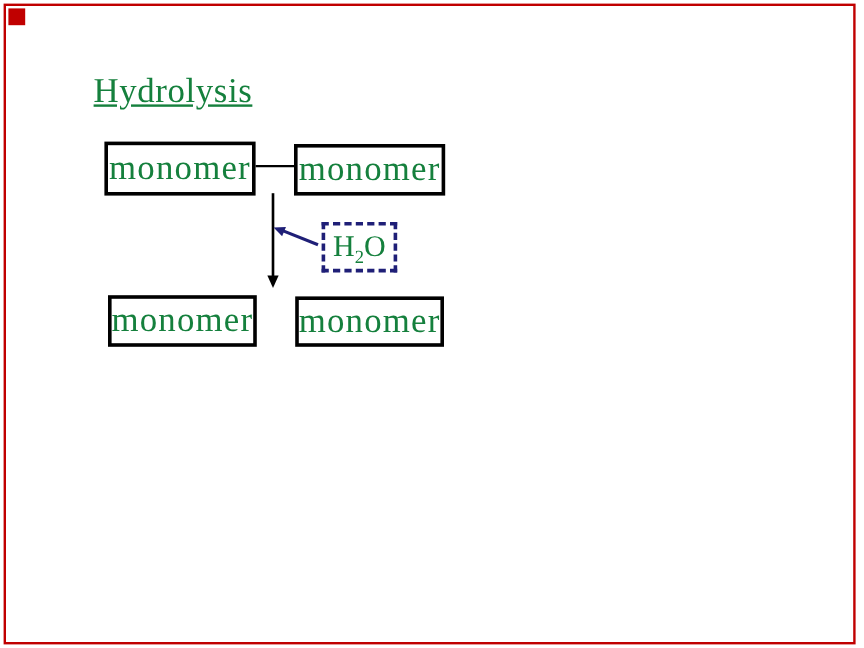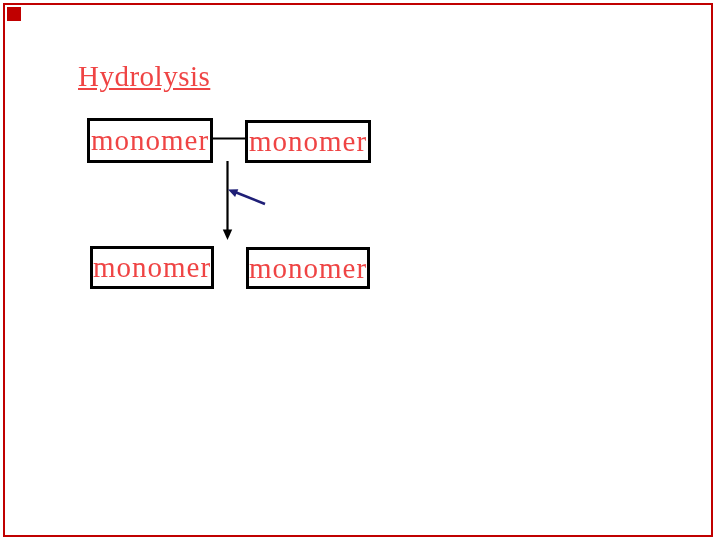--- a/index.html
+++ b/index.html
@@ -7,21 +7,21 @@
     padding: 0;
     background: #ffffff;
   }
   .slide {
     position: relative;
     width: 716px;
     height: 540px;
     background: #ffffff;
     overflow: hidden;
     font-family: "Liberation Serif", "DejaVu Serif", serif;
-    color: #ef4444;
+    color: #15803d;
   }
   .frame {
     position: absolute;
     left: 3px; top: 3px; right: 3px; bottom: 3px;
     border: 2px solid #c00000;
     pointer-events: none;
   }
   .corner-square {
     position: absolute;
     left: 7px; top: 7px;
@@ -97,20 +97,23 @@
   <div class="mono-box box-tr">
     <span>monomer</span>
   </div>
   <div class="mono-box box-bl">
     <span>monomer</span>
   </div>
   <div class="mono-box box-br">
     <span>monomer</span>
   </div>
 
+  <div class="water-box">
+    <span><span>H</span><sub>2</sub><span>O</span></span>
+  </div>
 
   <svg class="connectors" viewBox="0 0 720 540" xmlns="http://www.w3.org/2000/svg">
 
     <line x1="213" y1="138.5" x2="246" y2="138.5" stroke="#000000" stroke-width="1.8"></line>
 
     <line x1="227.5" y1="161" x2="227.5" y2="231" stroke="#000000" stroke-width="2.2"></line>
     <polygon points="227.5,240 222.8,229.5 232.2,229.5" fill="#000000"></polygon>
 
     <line x1="265" y1="204" x2="235" y2="192" stroke="#1f1f77" stroke-width="2.6"></line>
     <polygon points="228,189.5 238.3,189.2 235.1,196.9" fill="#1f1f77"></polygon>

